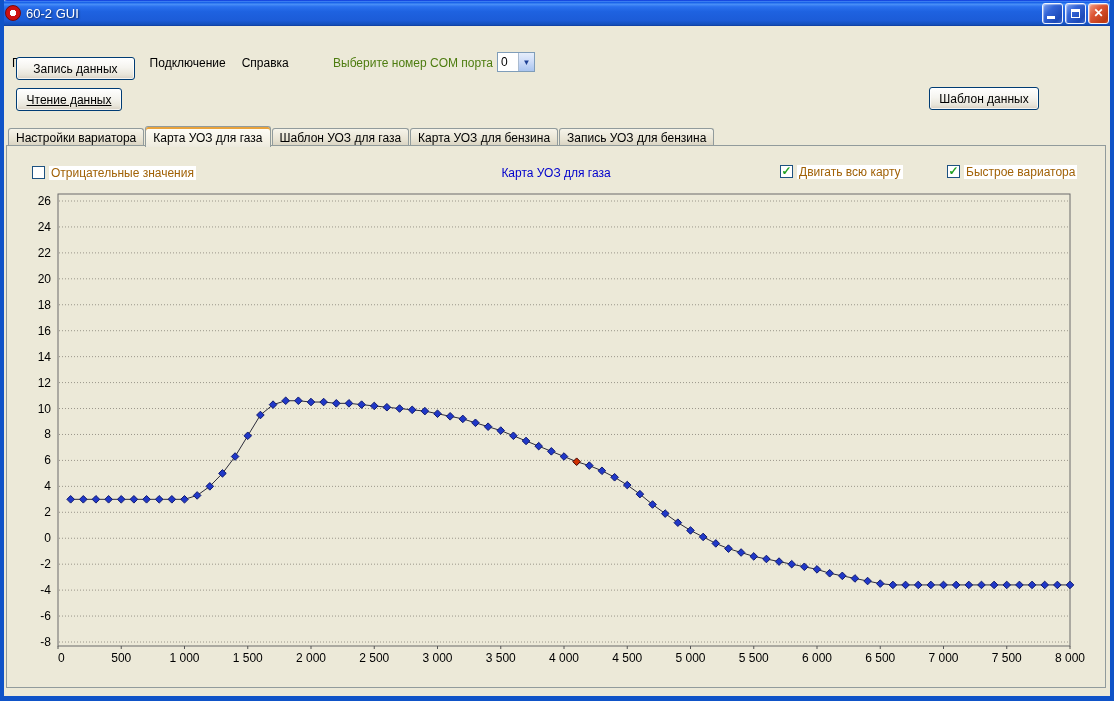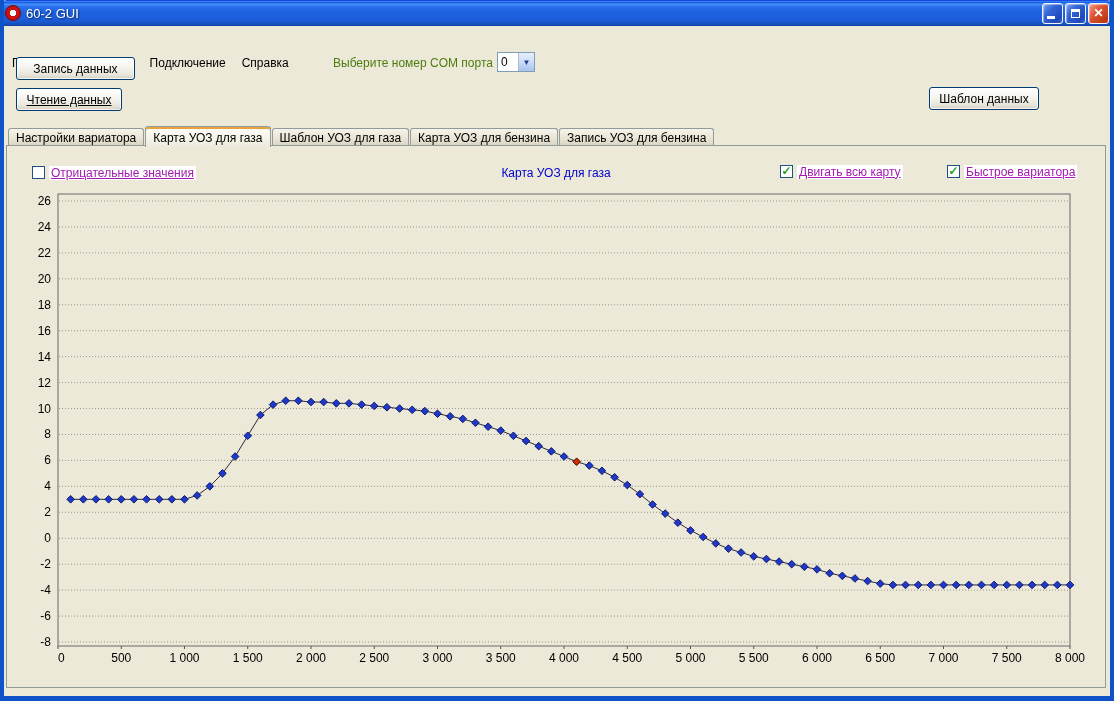--- a/index.html
+++ b/index.html
@@ -57,21 +57,21 @@
     background:linear-gradient(180deg,#fffef8 0%,#f4f1e4 70%,#eceade 100%);
     box-shadow:inset 0 2px 0 #e8a33d; }
   .tabpage { position:absolute; left:2px; top:119px; width:1100px; height:543px;
     border:1px solid #919b9c; background:#ece9d8; z-index:2; }
   
   .cb-row { position:absolute; display:flex; align-items:center; height:15px; }
   .cb-box { width:13px; height:13px; background:#fff; border:1px solid #1d5281; margin-right:4px;
     display:flex; align-items:center; justify-content:center; flex:none; }
   .cb-box .tick { display:none; color:#21a121; font-size:12px; font-weight:bold; line-height:1; margin-top:-2px; }
   .cb-row.checked .cb-box .tick { display:block; }
-  .cb-label { font-size:12px; color:#a21caf; background:#fff; padding:0 2px; white-space:nowrap;text-decoration:underline; }
+  .cb-label { font-size:12px; color:#a16207; background:#fff; padding:0 2px; white-space:nowrap; }
   .chart-title { position:absolute; left:0; right:0; top:20px; text-align:center;
     font-size:12px; color:#0000cc; }
   .chart-svg { position:absolute; left:0; top:40px; }
   text { font-family:"Liberation Sans", sans-serif; }
 </style>
 </head>
 <body>
 
 <div class="window">
 

